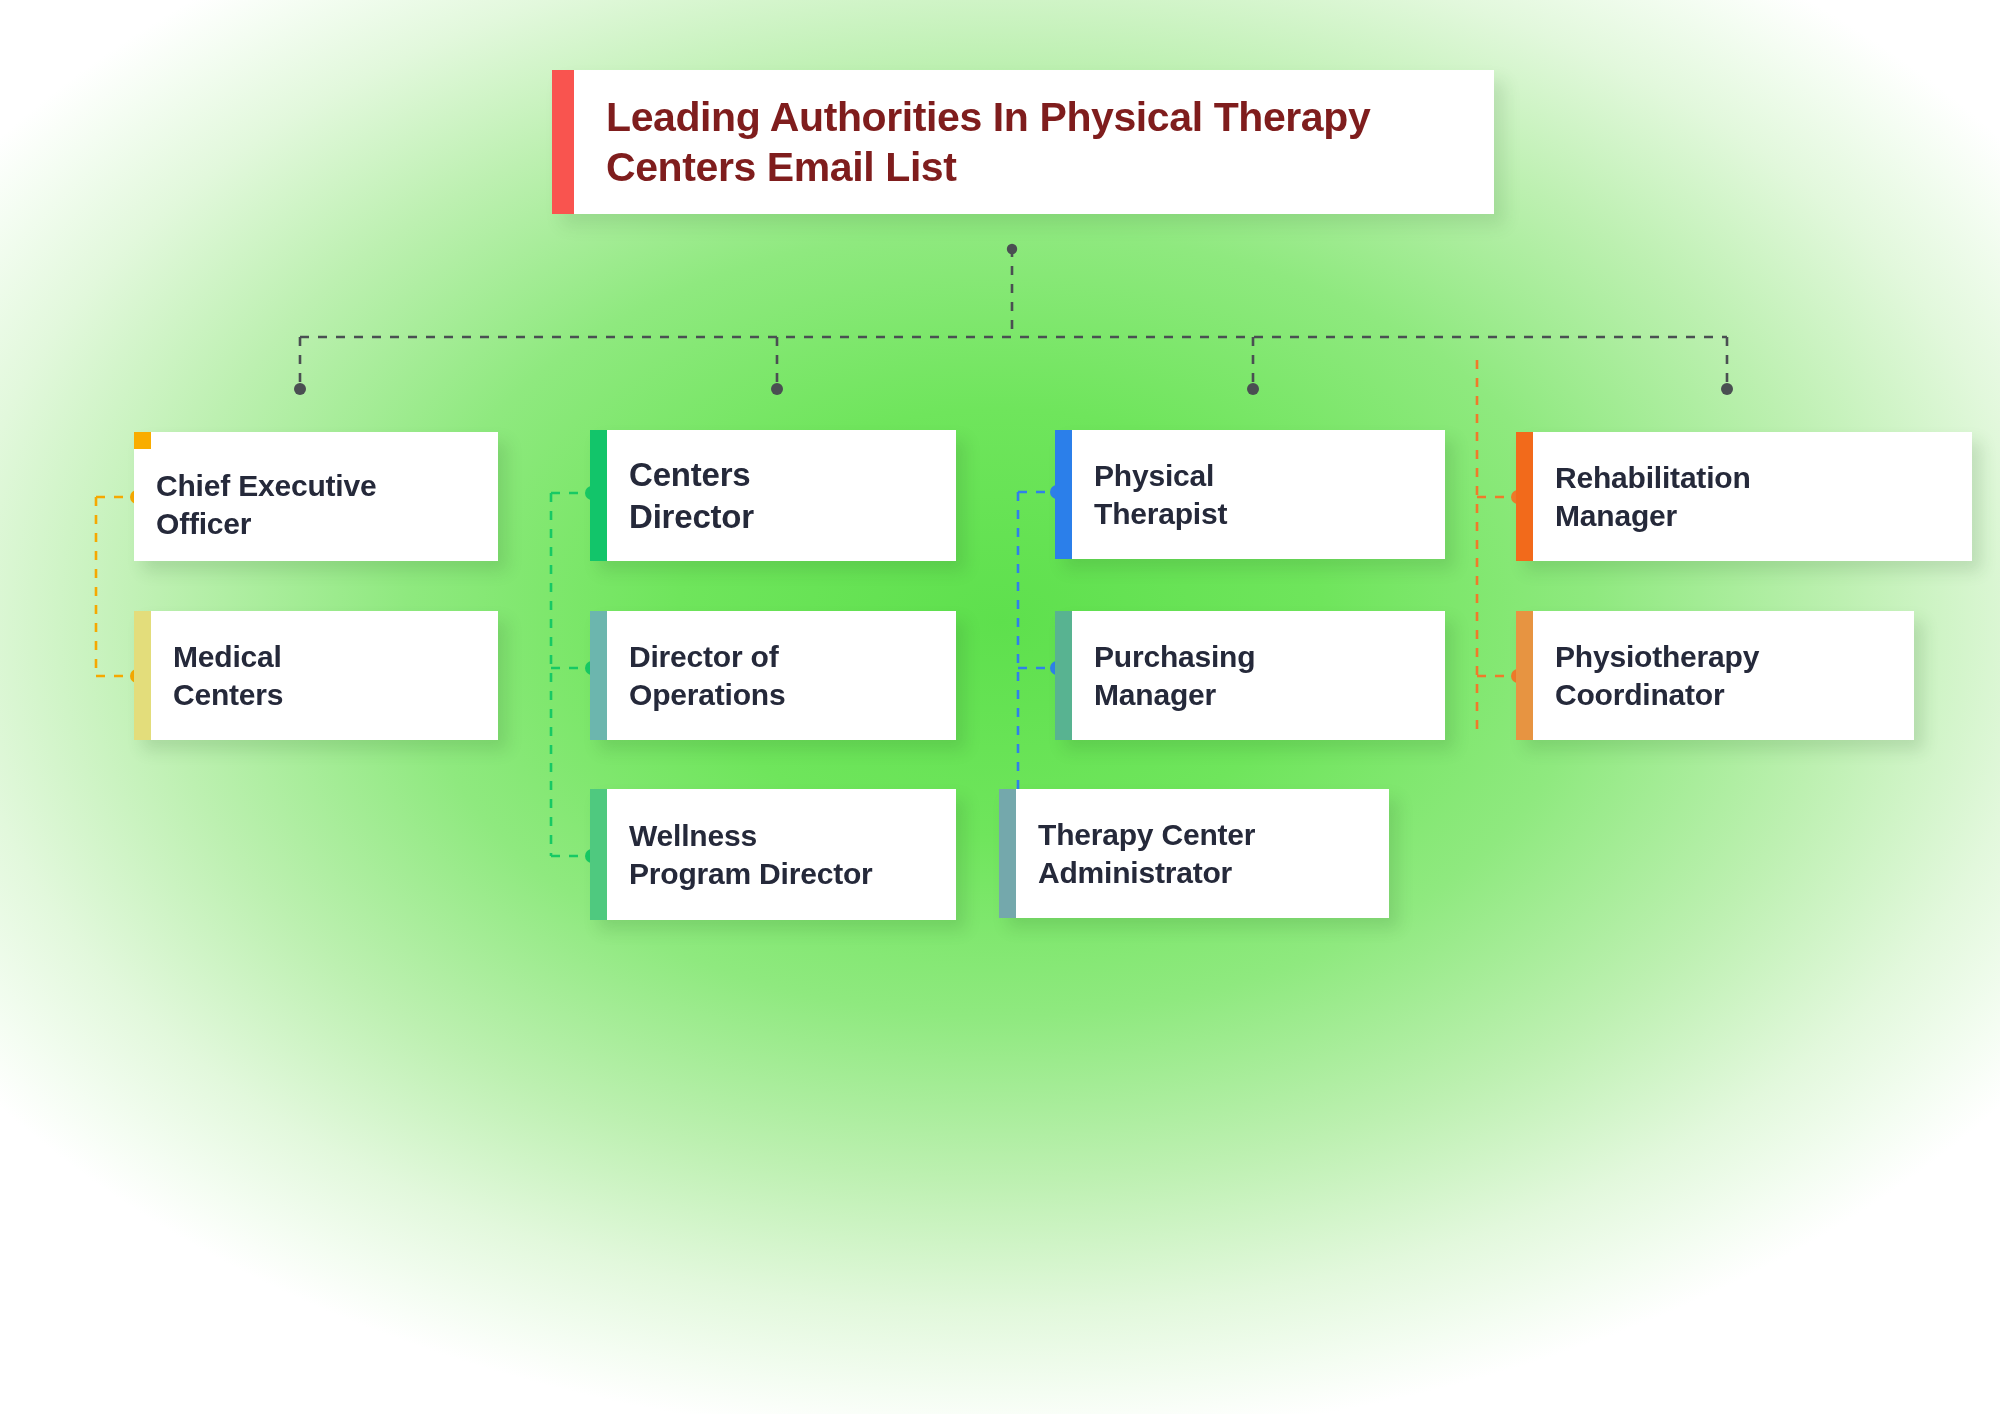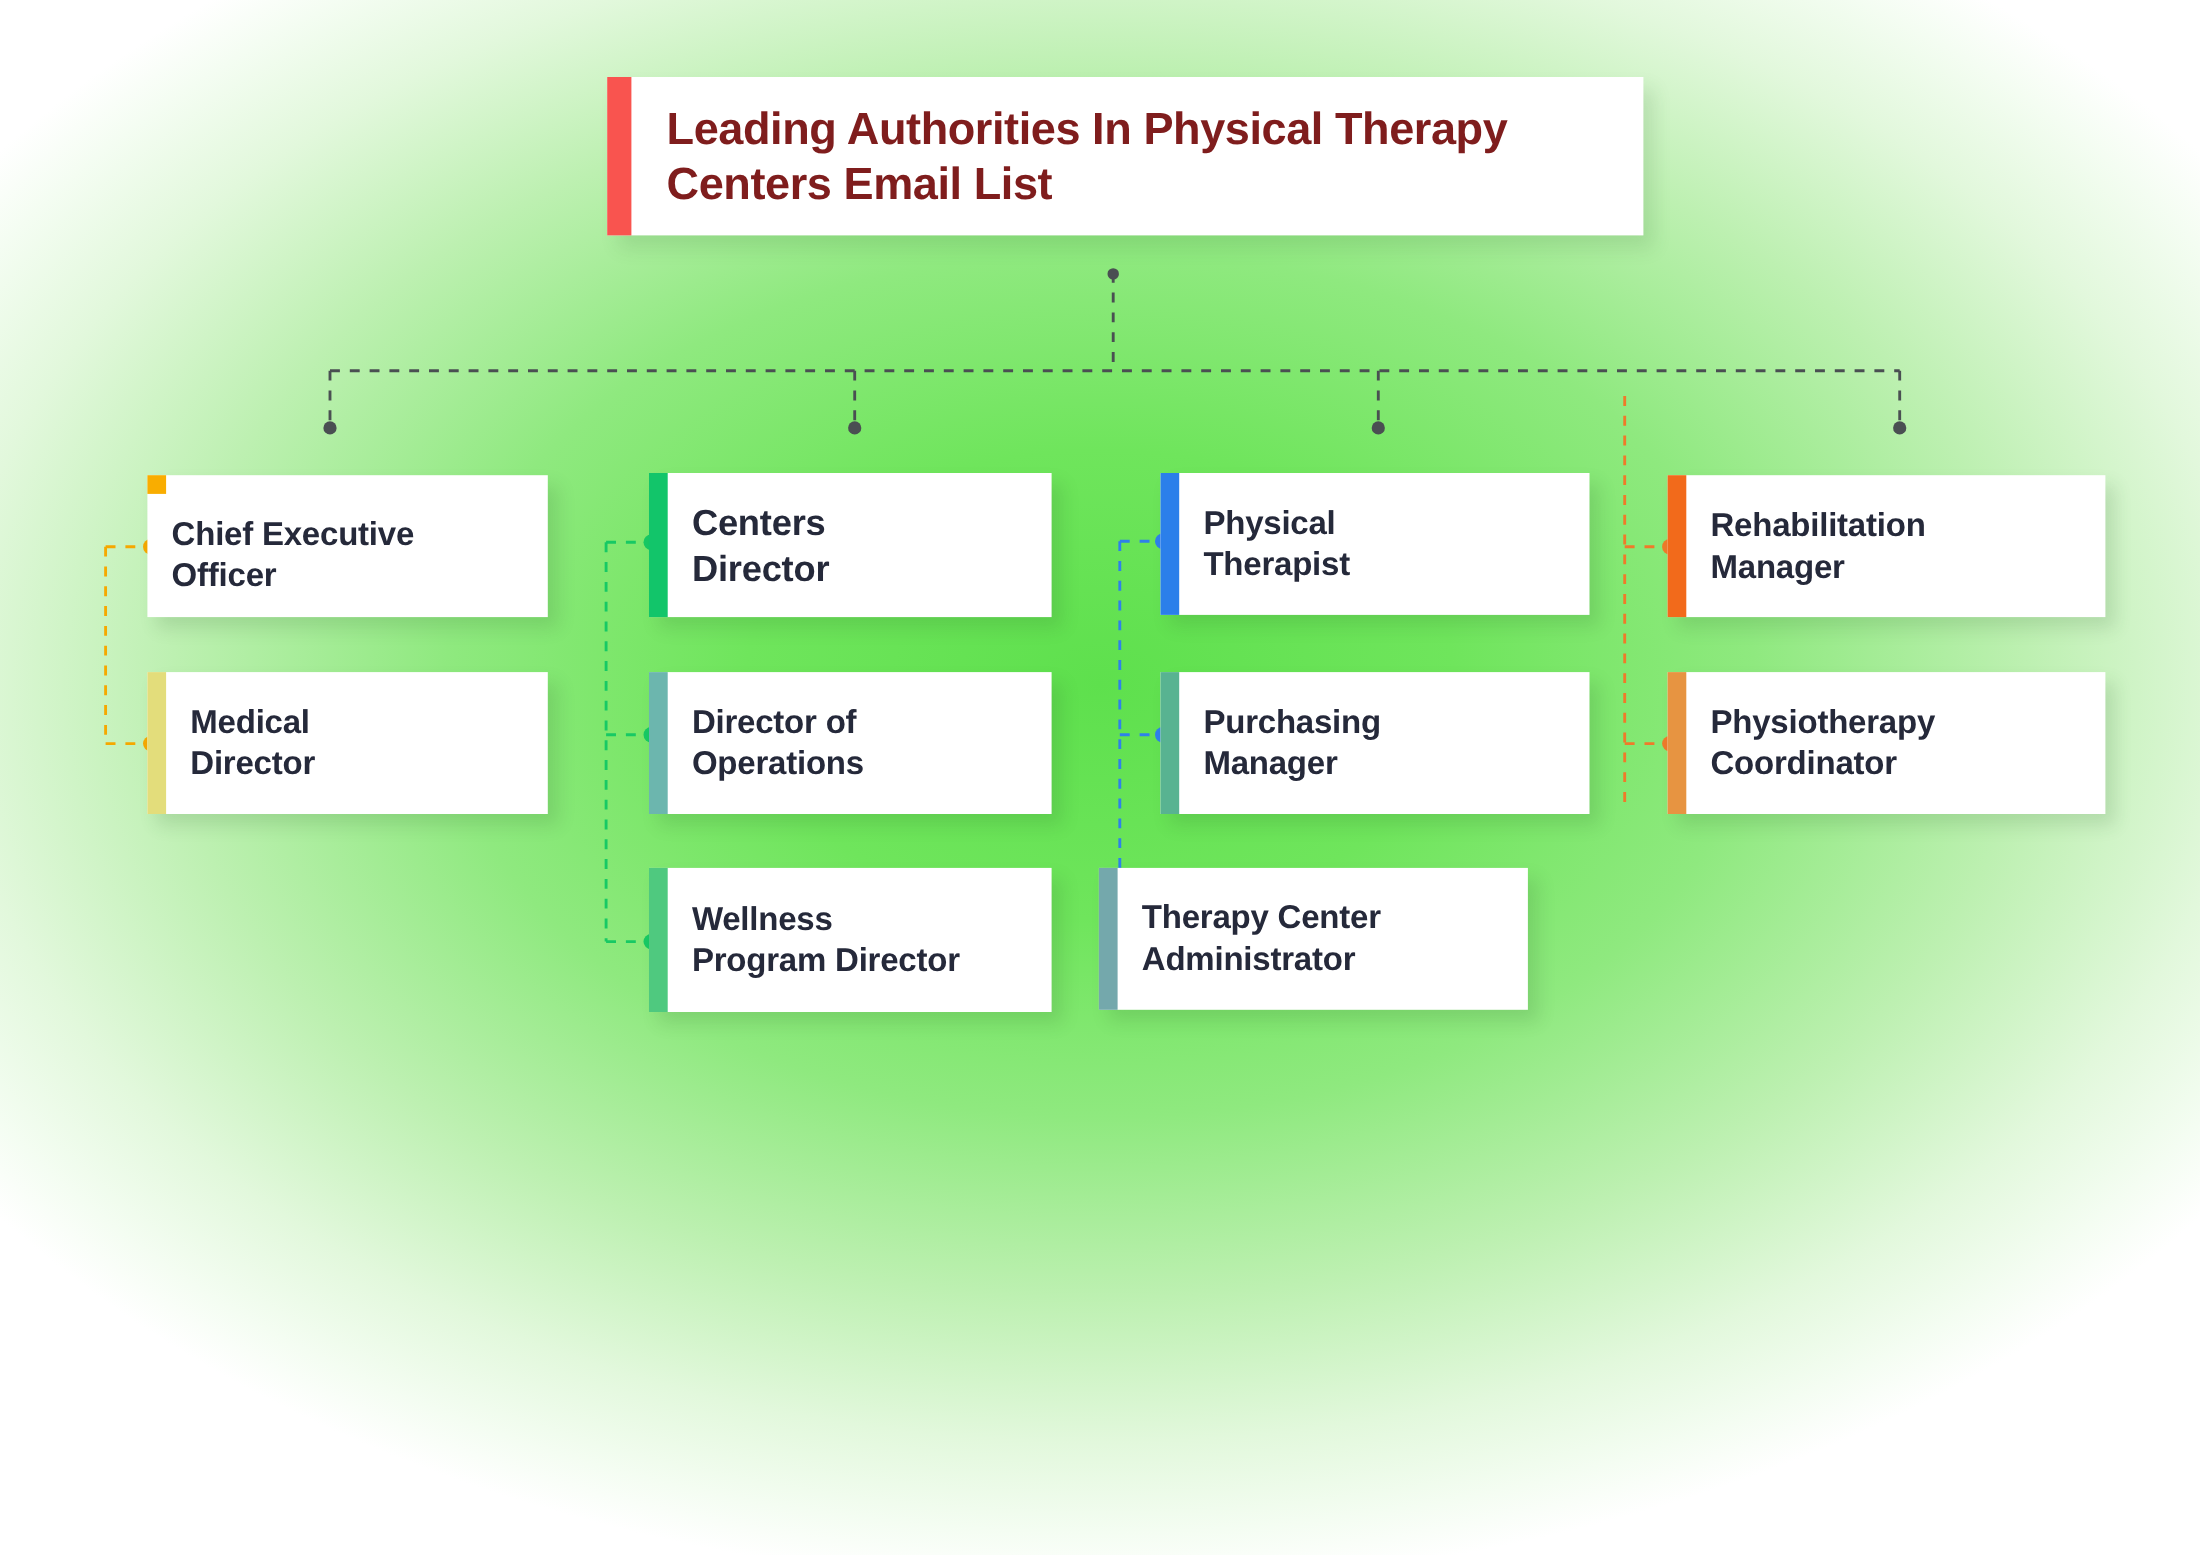--- a/index.html
+++ b/index.html
@@ -163,21 +163,21 @@
 
   <div class="node" style="left:134px; top:432px; width:364px; height:129px;flex-direction:column;">
     <div class="bar" style="background:#f9ad00;"></div>
     <div class="label">Chief Executive
 Officer</div>
   </div>
 
   <div class="node" style="left:134px; top:611px; width:364px; height:129px;">
     <div class="bar" style="background:#e3dd7b;"></div>
     <div class="label">Medical
-Director</div>
+Centers</div>
   </div>
 
   <div class="node lead" style="left:590px; top:430px; width:366px; height:131px;">
     <div class="bar" style="background:#12c56a;"></div>
     <div class="label">Centers
 Director</div>
   </div>
 
   <div class="node" style="left:590px; top:611px; width:366px; height:129px;">
     <div class="bar" style="background:#6cb6ae;"></div>
@@ -202,21 +202,21 @@
     <div class="label">Purchasing
 Manager</div>
   </div>
 
   <div class="node" style="left:999px; top:789px; width:390px; height:129px;">
     <div class="bar" style="background:#74a8ac;"></div>
     <div class="label">Therapy Center
 Administrator</div>
   </div>
 
-  <div class="node" style="left:1516px; top:432px; width:398px; height:129px;">
+  <div class="node" style="left:1516px; top:432px; width:456px; height:129px;">
     <div class="bar" style="background:#f26a1b;"></div>
     <div class="label">Rehabilitation
 Manager</div>
   </div>
 
   <div class="node" style="left:1516px; top:611px; width:398px; height:129px;">
     <div class="bar" style="background:#e79441;"></div>
     <div class="label">Physiotherapy
 Coordinator</div>
   </div>

